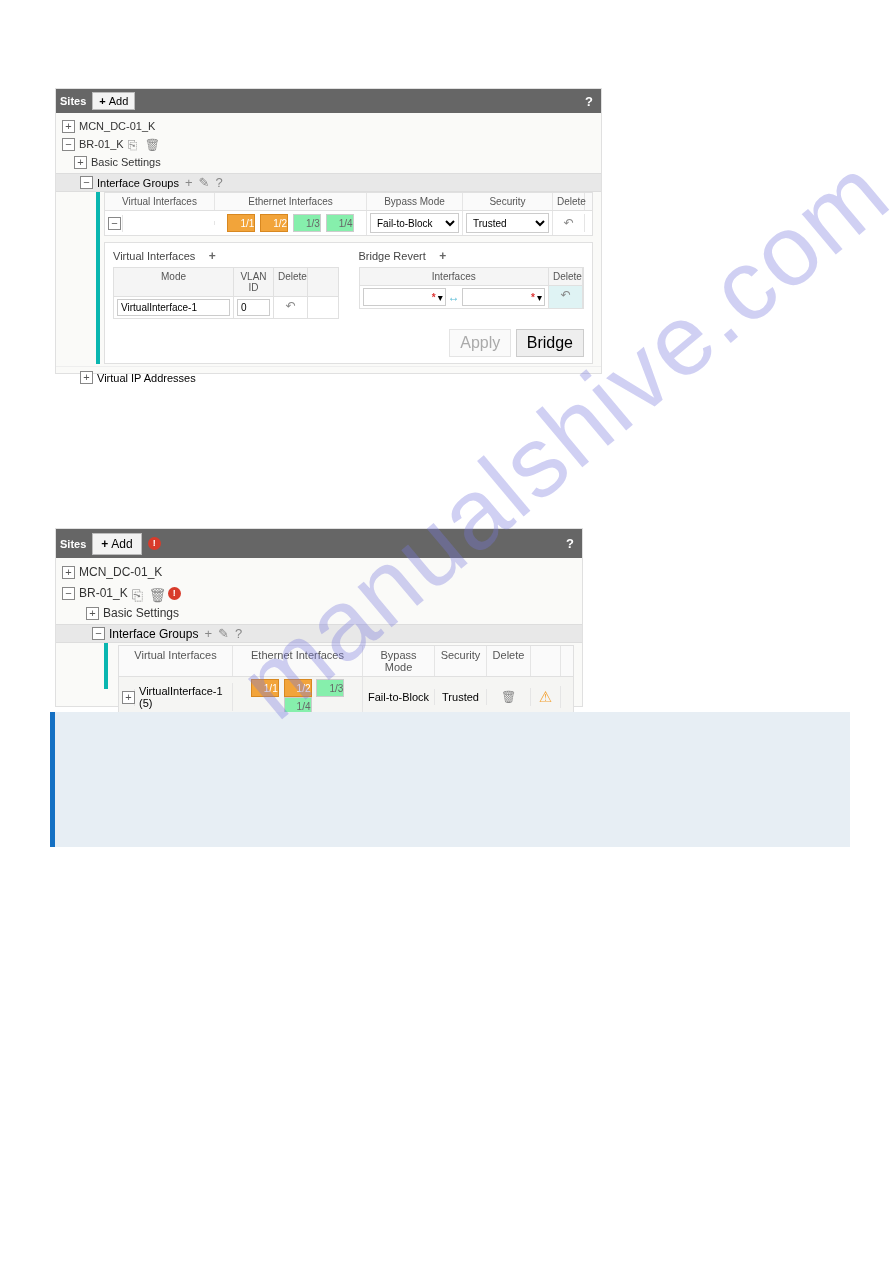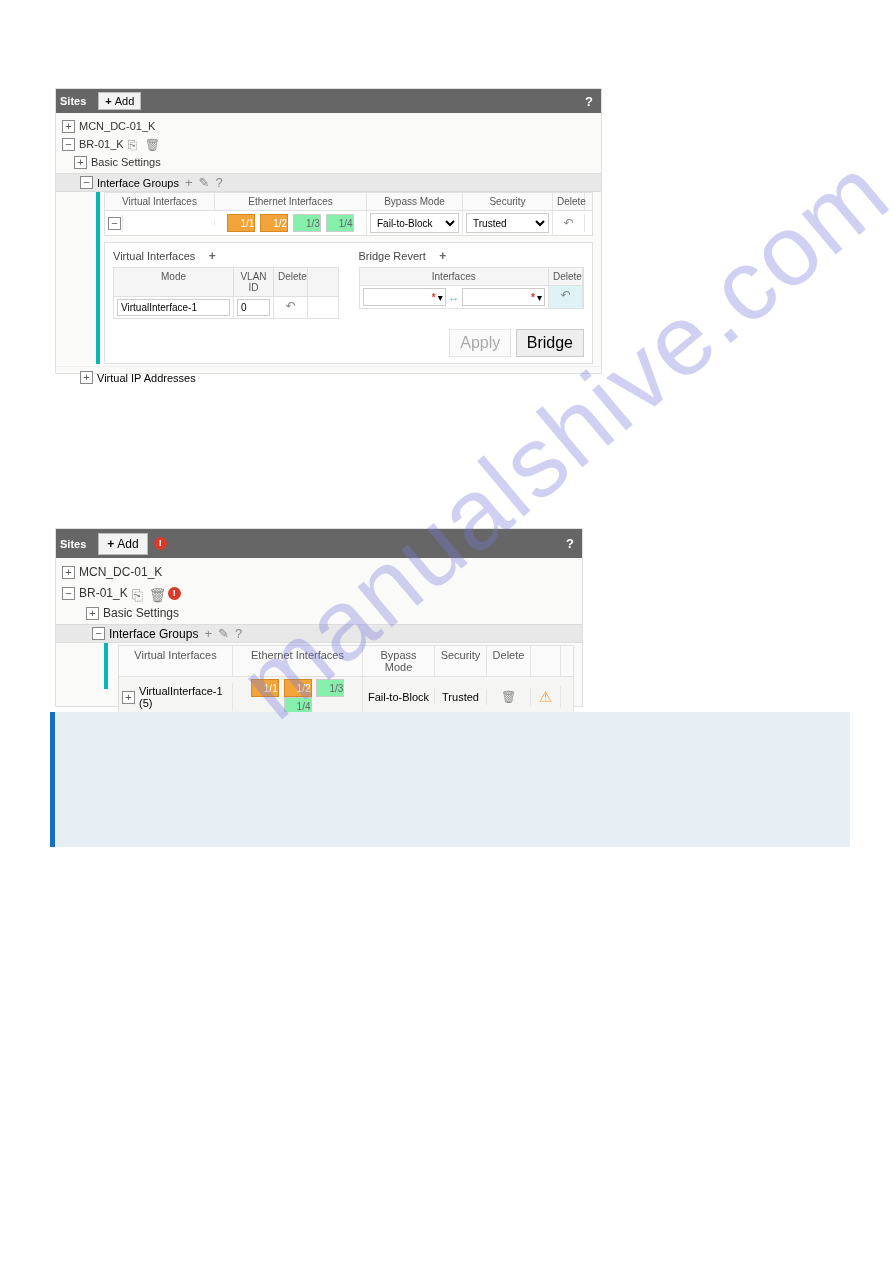--- a/index.html
+++ b/index.html
@@ -25,21 +25,21 @@
     .panel2 { top: 528px; left: 55px; width: 528px; height: 179px; }
 
     .sites-bar {
       background: #666;
       height: 24px;
       display: flex;
       align-items: center;
       padding: 0 4px;
       position: relative;
     }
-    .sites-label { color: #fff; font-size: 11px; font-weight: bold; margin-right: 12px; }
+    .sites-label { color: #fff; font-size: 11px; font-weight: bold; margin-right: 6px; }
     .add-btn {
       background: #f3f3f3;
       border: 1px solid #bbb;
       padding: 2px 6px;
       font-size: 11px;
       display: inline-flex;
       align-items: center;
       gap: 3px;
       cursor: pointer;
     }

